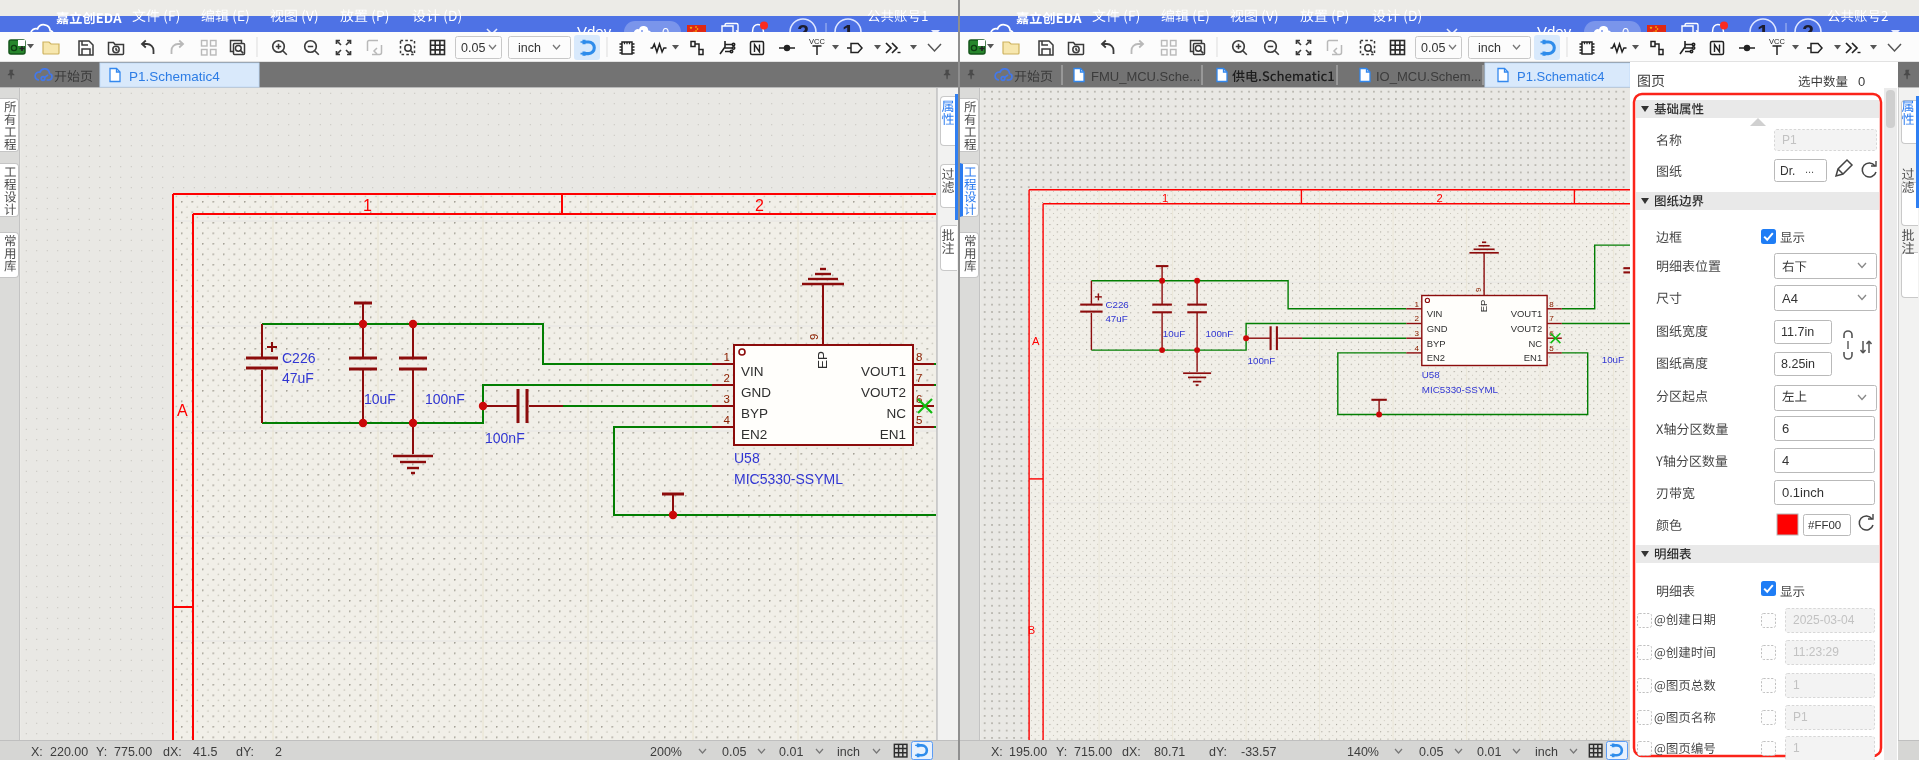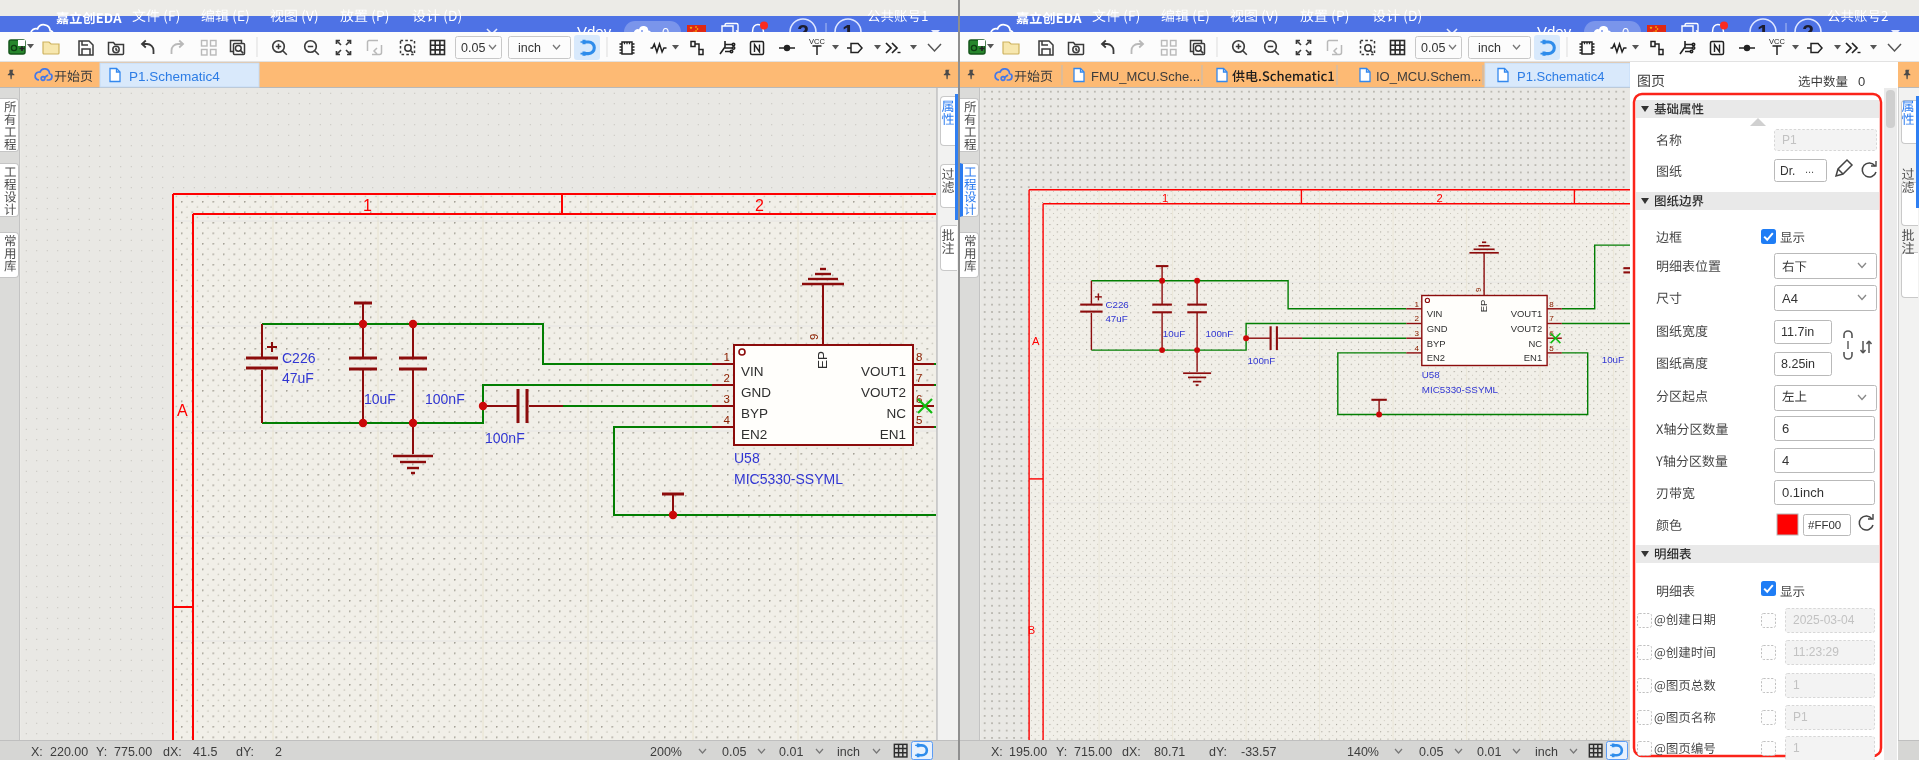--- a/index.html
+++ b/index.html
@@ -1,21 +1,21 @@
 <!DOCTYPE html>
 <html><head><meta charset="utf-8"><title>EDA</title><style>
 *{margin:0;padding:0;box-sizing:border-box}
 html,body{width:1919px;height:760px;overflow:hidden;background:#8f8f8f;
  font-family:"Liberation Sans",sans-serif;-webkit-font-smoothing:antialiased}
 .win{position:absolute;top:0;width:959px;height:760px;overflow:hidden;background:#ecebe7}
 #winL{width:958px}
 #winL{left:0}#winR{left:960px}
 .topbar{position:absolute;left:0;top:16px;width:959px;height:32px;background:#4e72e5}
 .toolbar{position:absolute;left:0;top:32px;width:959px;height:30px;background:#fcfcfc;border-bottom:1px solid #e2e2e2}
-.tabbar{position:absolute;left:0;top:62px;width:959px;height:26px;background:#fdba74;border-bottom:1px solid #b9b9b9}
+.tabbar{position:absolute;left:0;top:62px;width:959px;height:26px;background:#737373;border-bottom:1px solid #b9b9b9}
 .canvas{position:absolute;overflow:hidden;background:#e9e8e4}
 .canvas svg{position:absolute}
 .lsb{position:absolute;left:0;top:88px;width:20px;height:652px;background:#dbdbd9;border-right:1px solid #c3c3c3}
 .lsbtab{position:absolute;left:0;width:19px;background:#fff;border:1px solid #c5c5c5;border-left:none;border-radius:0 4px 4px 0}
 .lsbtab.act{border-left:3px solid #2a7bf0}
 .rsb{position:absolute;right:0;top:88px;width:21px;height:652px;background:#f2f2f1;border-left:1px solid #cfcfcf;z-index:6}
 .rsbtab{position:absolute;left:2px;width:17px;background:#fff;border:1px solid #c9c9c9;border-right:none;border-radius:4px 0 0 4px}
 .bluebar{position:absolute;right:0;top:6px;width:3px;height:126px;background:#2f7ff2}
 .status{position:absolute;left:0;top:740px;width:959px;height:20px;background:#d6d6d4;border-top:1px solid #bfbfbf}
 .ov{position:absolute;left:0;top:0;pointer-events:none}

